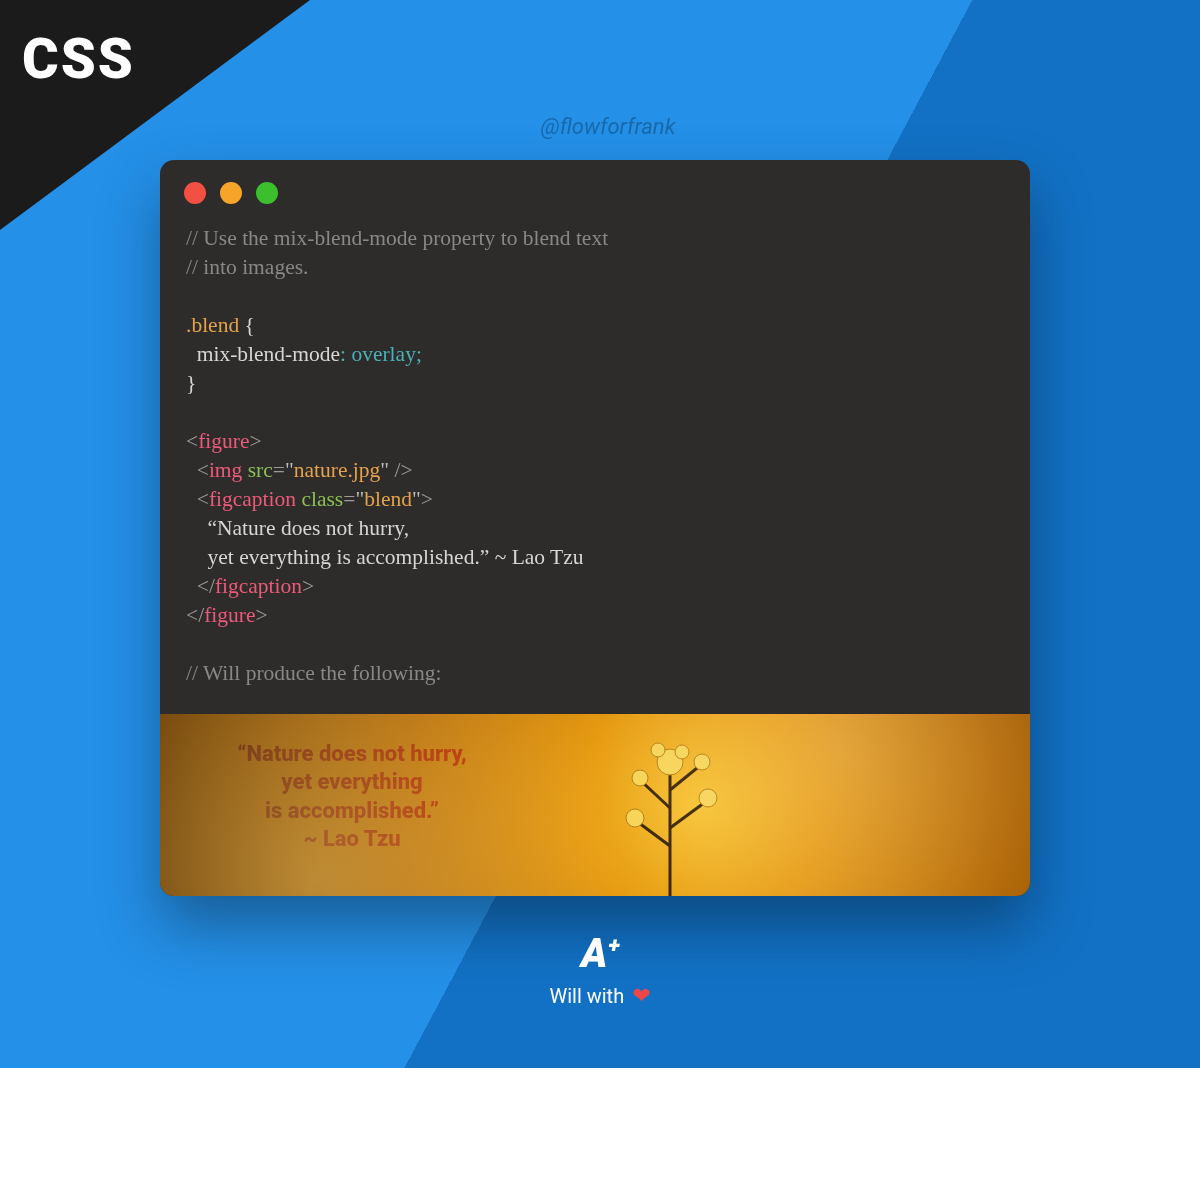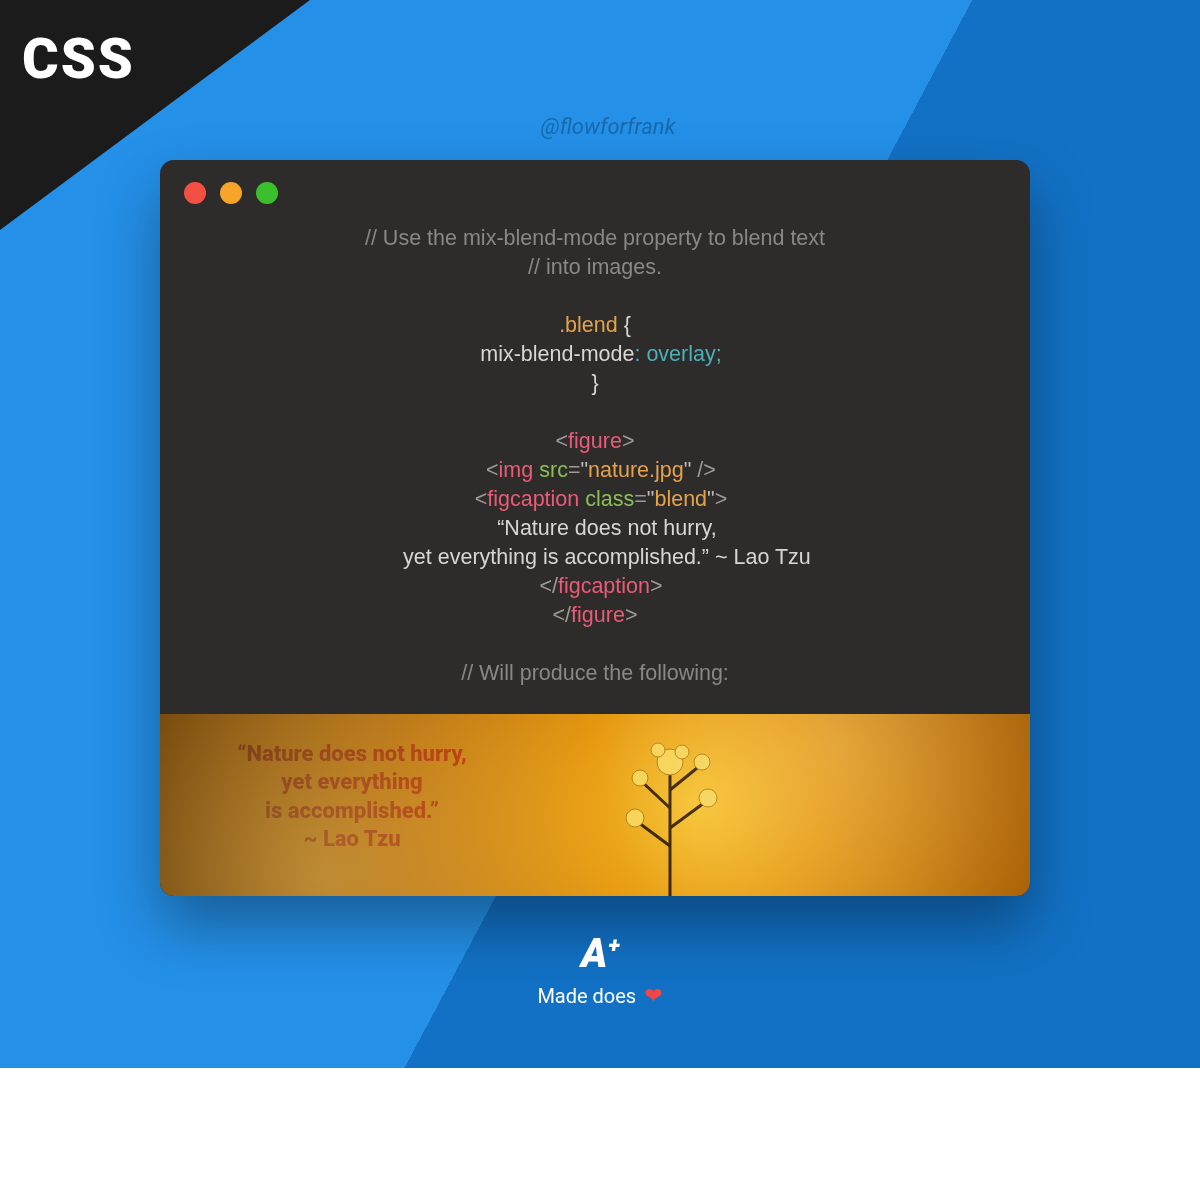--- a/index.html
+++ b/index.html
@@ -5,21 +5,21 @@
   html,body{margin:0;padding:0;width:1200px;height:1200px;overflow:hidden;font-family:-apple-system,BlinkMacSystemFont,"Segoe UI",Roboto,sans-serif;}
   .stage{position:relative;width:1200px;height:1068px;background:linear-gradient(118deg,#2490e8 0%,#2490e8 55%,#1271c5 55%,#1271c5 100%);}
   
   .corner{position:absolute;top:0;left:0;width:0;height:0;border-top:230px solid #1b1b1b;border-right:310px solid transparent;}
   .corner-label{position:absolute;top:26px;left:22px;font-weight:900;font-size:56px;letter-spacing:2px;color:#fff;}
   .handle{position:absolute;top:114px;left:0;right:0;text-align:center;font-size:22px;color:#0a3c63;opacity:.45;font-style:italic;margin-left:16px;}
   
   .editor{position:absolute;top:160px;left:160px;width:870px;border-radius:14px;overflow:hidden;box-shadow:0 30px 60px rgba(0,0,0,.35);background:#2d2c2b;}
   .chrome{display:flex;gap:14px;padding:22px 24px 4px;}
   .dot{width:22px;height:22px;border-radius:50%;}
-  .code{padding:16px 26px 26px;font-family:Liberation Sans, sans-serif;font-size:21.5px;line-height:1.35;color:#d8d6d2;white-space:pre;text-align:center;}
+  .code{padding:16px 26px 26px;font-family:Liberation Serif, serif;font-size:21.5px;line-height:1.35;color:#d8d6d2;white-space:pre;}
   .c-comment{color:#8a8886;}
   .c-orange{color:#e6a24a;}
   .c-text{color:#d8d6d2;}
   .c-teal{color:#4bb0b8;}
   .c-punc{color:#9d9b97;}
   .c-pink{color:#ec5a79;}
   .c-attr{color:#8bbf56;}
   .c-str{color:#e6a24a;}
   .c-qt{color:#bdbbb7;}
   
@@ -94,18 +94,18 @@
         <div>~ Lao Tzu</div>
       </div>
     </div>
   </div>
 
   <div class="footer">
     <div class="logo">
       <span>A</span><sup>+</sup>
     </div>
     <div class="made">
-      <span>Made does</span>
+      <span>Will with</span>
       <span class="heart">❤</span>
     </div>
   </div>
 
 </div>
 
 </body></html>

